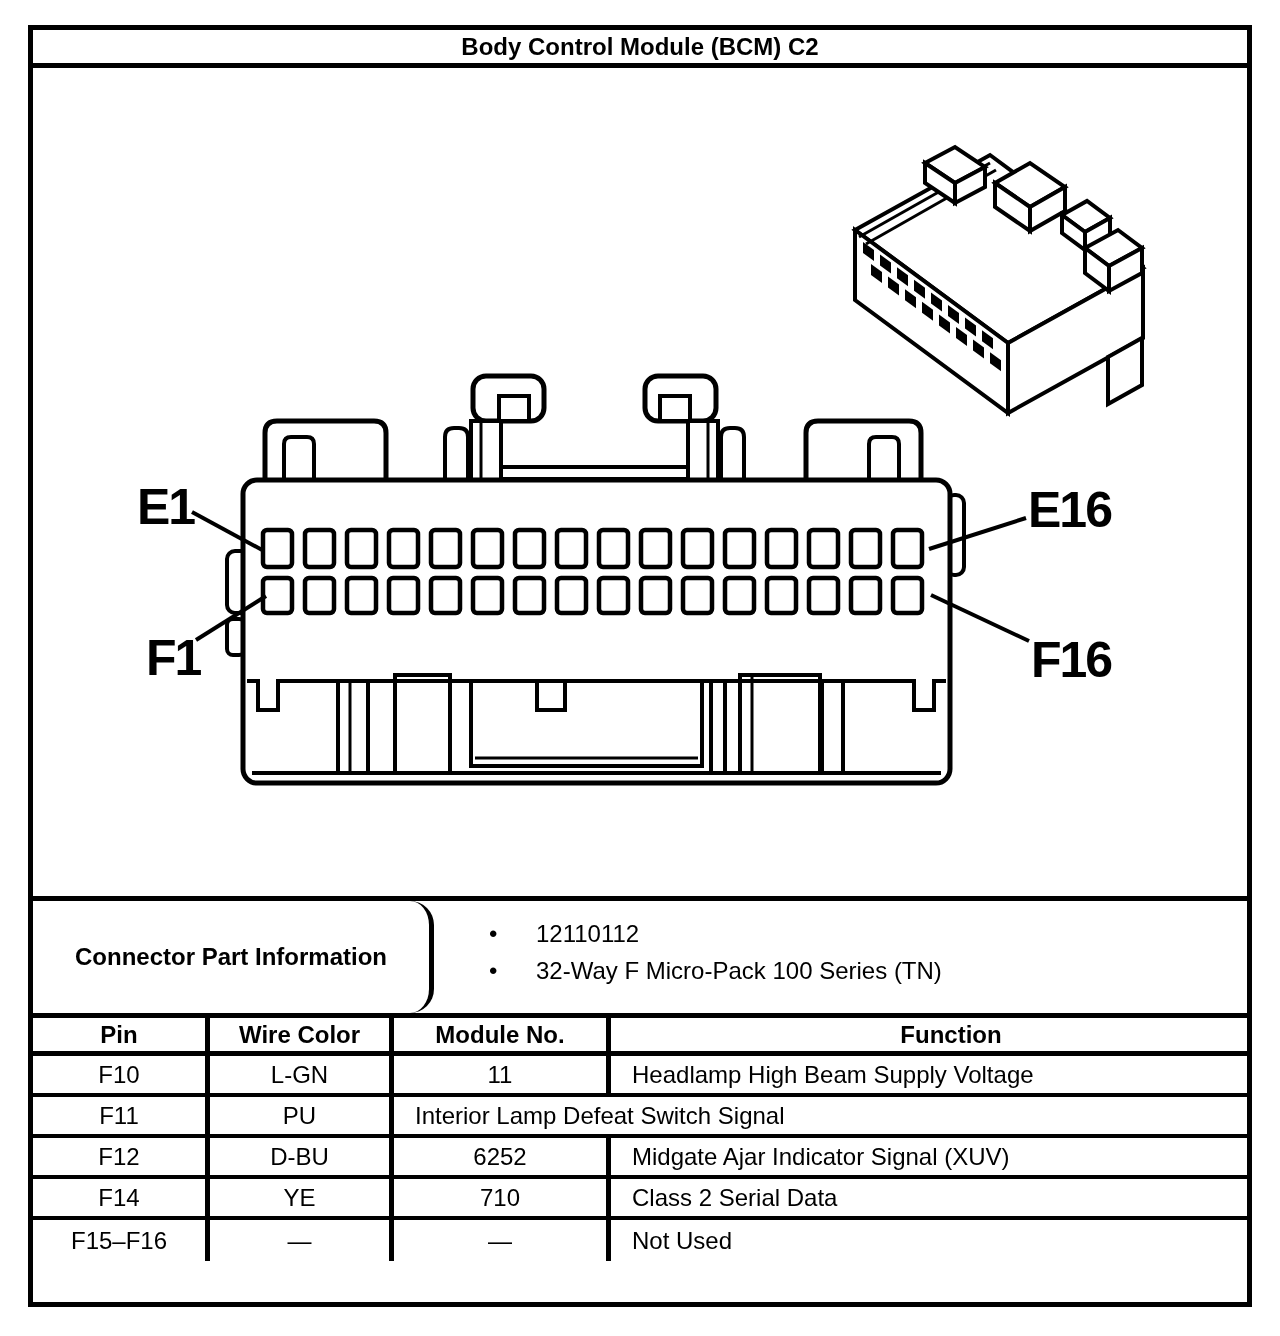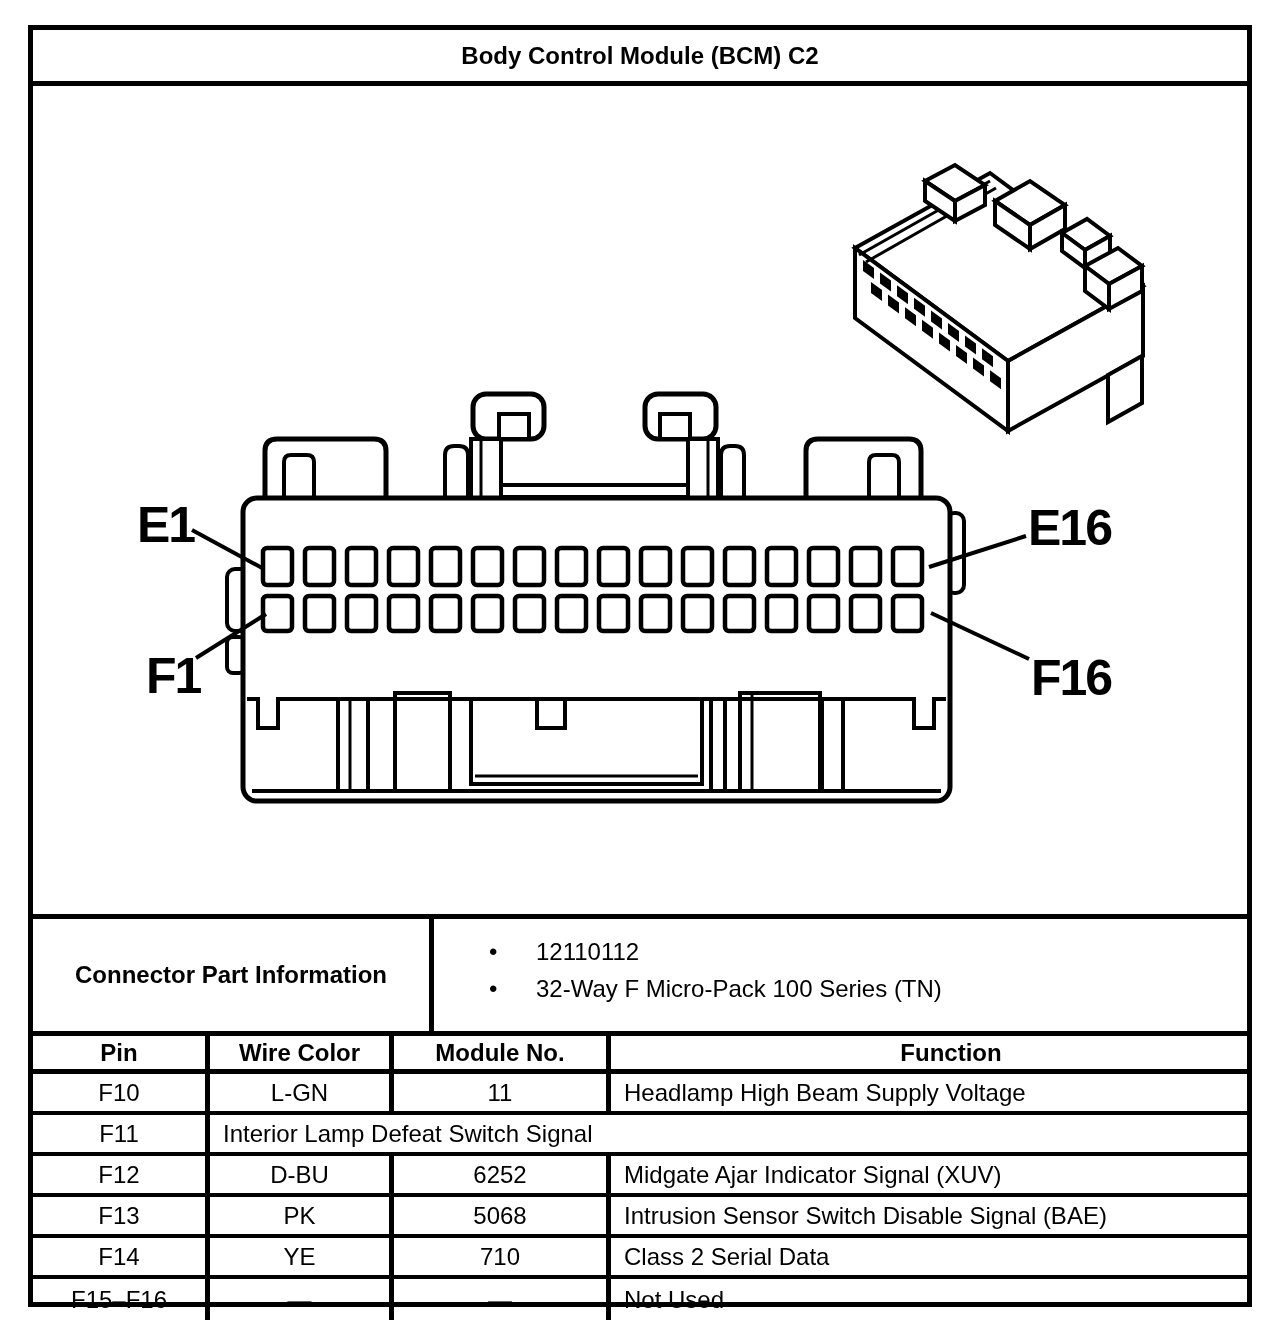--- a/index.html
+++ b/index.html
@@ -1,44 +1,44 @@
 <!DOCTYPE html>
 <html><head>
 <meta charset="utf-8">
 <style>
   html,body { margin:0; padding:0; background:#fff; }
   body { width:1280px; height:1336px; position:relative;
          font-family:"Liberation Sans", sans-serif; color:#000; }
   .frame { position:absolute; left:28px; top:25px; width:1224px; height:1282px;
            border:5px solid #000; box-sizing:border-box; background:#fff; }
-  .title-row { height:56px; border-bottom:5px solid #000; box-sizing:border-box;
+  .title-row { height:38px; border-bottom:5px solid #000; box-sizing:border-box;
                display:flex; align-items:center; justify-content:center;
                font-size:24px; font-weight:bold; }
   .diagram-area { height:828px; position:relative; overflow:hidden;padding-left:27px; }
   .diagram-area svg { position:absolute; left:0; top:0; }
 
   .info-row { display:flex; height:122px; border-top:5px solid #000;
               border-bottom:5px solid #000; box-sizing:border-box; }
   .info-left { width:401px; border-right:5px solid #000; box-sizing:border-box;
                display:flex; align-items:center; justify-content:center;
-               font-size:24px; font-weight:bold; text-align:center; }
+               font-size:24px; font-weight:bold; text-align:center;border-radius:24px; }
   .info-right { flex:1; padding:14px 10px 0 55px; box-sizing:border-box; font-size:24px; }
   .bullet-row { display:flex; align-items:center; height:37px; }
   .bullet { width:47px; font-size:24px; }
 
   .tr { display:flex; height:41px; border-bottom:4px solid #000;
         box-sizing:border-box; align-items:stretch;text-align:center; }
   .tr.head { height:38px; border-bottom:5px solid #000; font-weight:bold; }
   .tr:last-child { border-bottom:none; }
   .td { border-right:5px solid #000; box-sizing:border-box; display:flex;
         align-items:center; justify-content:center; font-size:24px;
         white-space:nowrap; overflow:hidden; }
   .td.c1 { width:177px; } .td.c2 { width:184px; } .td.c3 { width:217px; }
   .td.c4 { flex:1; border-right:none;padding-left:44px; }
-  .tr.body .td.c4 { justify-content:flex-start; padding-left:5px;margin-left:8px; }
+  .tr.body .td.c4 { justify-content:flex-start; padding-left:21px; }
 
   
   .art { fill:#fff; stroke:#000; stroke-width:4; stroke-miterlimit:4; }
   .art5 { fill:#fff; stroke:#000; stroke-width:5; }
   .ln  { fill:none; stroke:#000; stroke-width:4; }
   .ln3 { fill:none; stroke:#000; stroke-width:3; }
   [data-name="pin-grid"] rect { fill:#fff; stroke:#000; stroke-width:4.5; }
   [data-name="iso-pin-holes"] polygon { fill:#000; stroke:none; }
   .pinlabel { font-family:"Liberation Sans", sans-serif; font-weight:bold;
               font-size:50px; fill:#000; letter-spacing:-2px; }
@@ -206,35 +206,30 @@
       </div>
     <div data-name="pin-table-body">
         <div class="tr body" data-name="table-row">
           <div class="td c1" data-name="pin-cell">F10</div>
           <div class="td c2" data-name="wire-color-cell">L-GN</div>
           <div class="td c3" data-name="circuit-no-cell">11</div>
           <div class="td c4" data-name="function-cell">Headlamp High Beam Supply Voltage</div>
         </div>
         <div class="tr body" data-name="table-row">
           <div class="td c1" data-name="pin-cell">F11</div>
+          <div class="td c2" data-name="wire-color-cell">PU</div>
           <div class="td c4" data-name="function-cell">Interior Lamp Defeat Switch Signal</div>
         </div>
         <div class="tr body" data-name="table-row">
           <div class="td c1" data-name="pin-cell">F12</div>
           <div class="td c2" data-name="wire-color-cell">D-BU</div>
           <div class="td c3" data-name="circuit-no-cell">6252</div>
           <div class="td c4" data-name="function-cell">Midgate Ajar Indicator Signal (XUV)</div>
         </div>
         <div class="tr body" data-name="table-row">
-          <div class="td c1" data-name="pin-cell">F13</div>
-          <div class="td c2" data-name="wire-color-cell">PK</div>
-          <div class="td c3" data-name="circuit-no-cell">5068</div>
-          <div class="td c4" data-name="function-cell">Intrusion Sensor Switch Disable Signal (BAE)</div>
-        </div>
-        <div class="tr body" data-name="table-row">
           <div class="td c1" data-name="pin-cell">F14</div>
           <div class="td c2" data-name="wire-color-cell">YE</div>
           <div class="td c3" data-name="circuit-no-cell">710</div>
           <div class="td c4" data-name="function-cell">Class 2 Serial Data</div>
         </div>
         <div class="tr body" data-name="table-row">
           <div class="td c1" data-name="pin-cell">F15–F16</div>
           <div class="td c2" data-name="wire-color-cell">—</div>
           <div class="td c3" data-name="circuit-no-cell">—</div>
           <div class="td c4" data-name="function-cell">Not Used</div>

